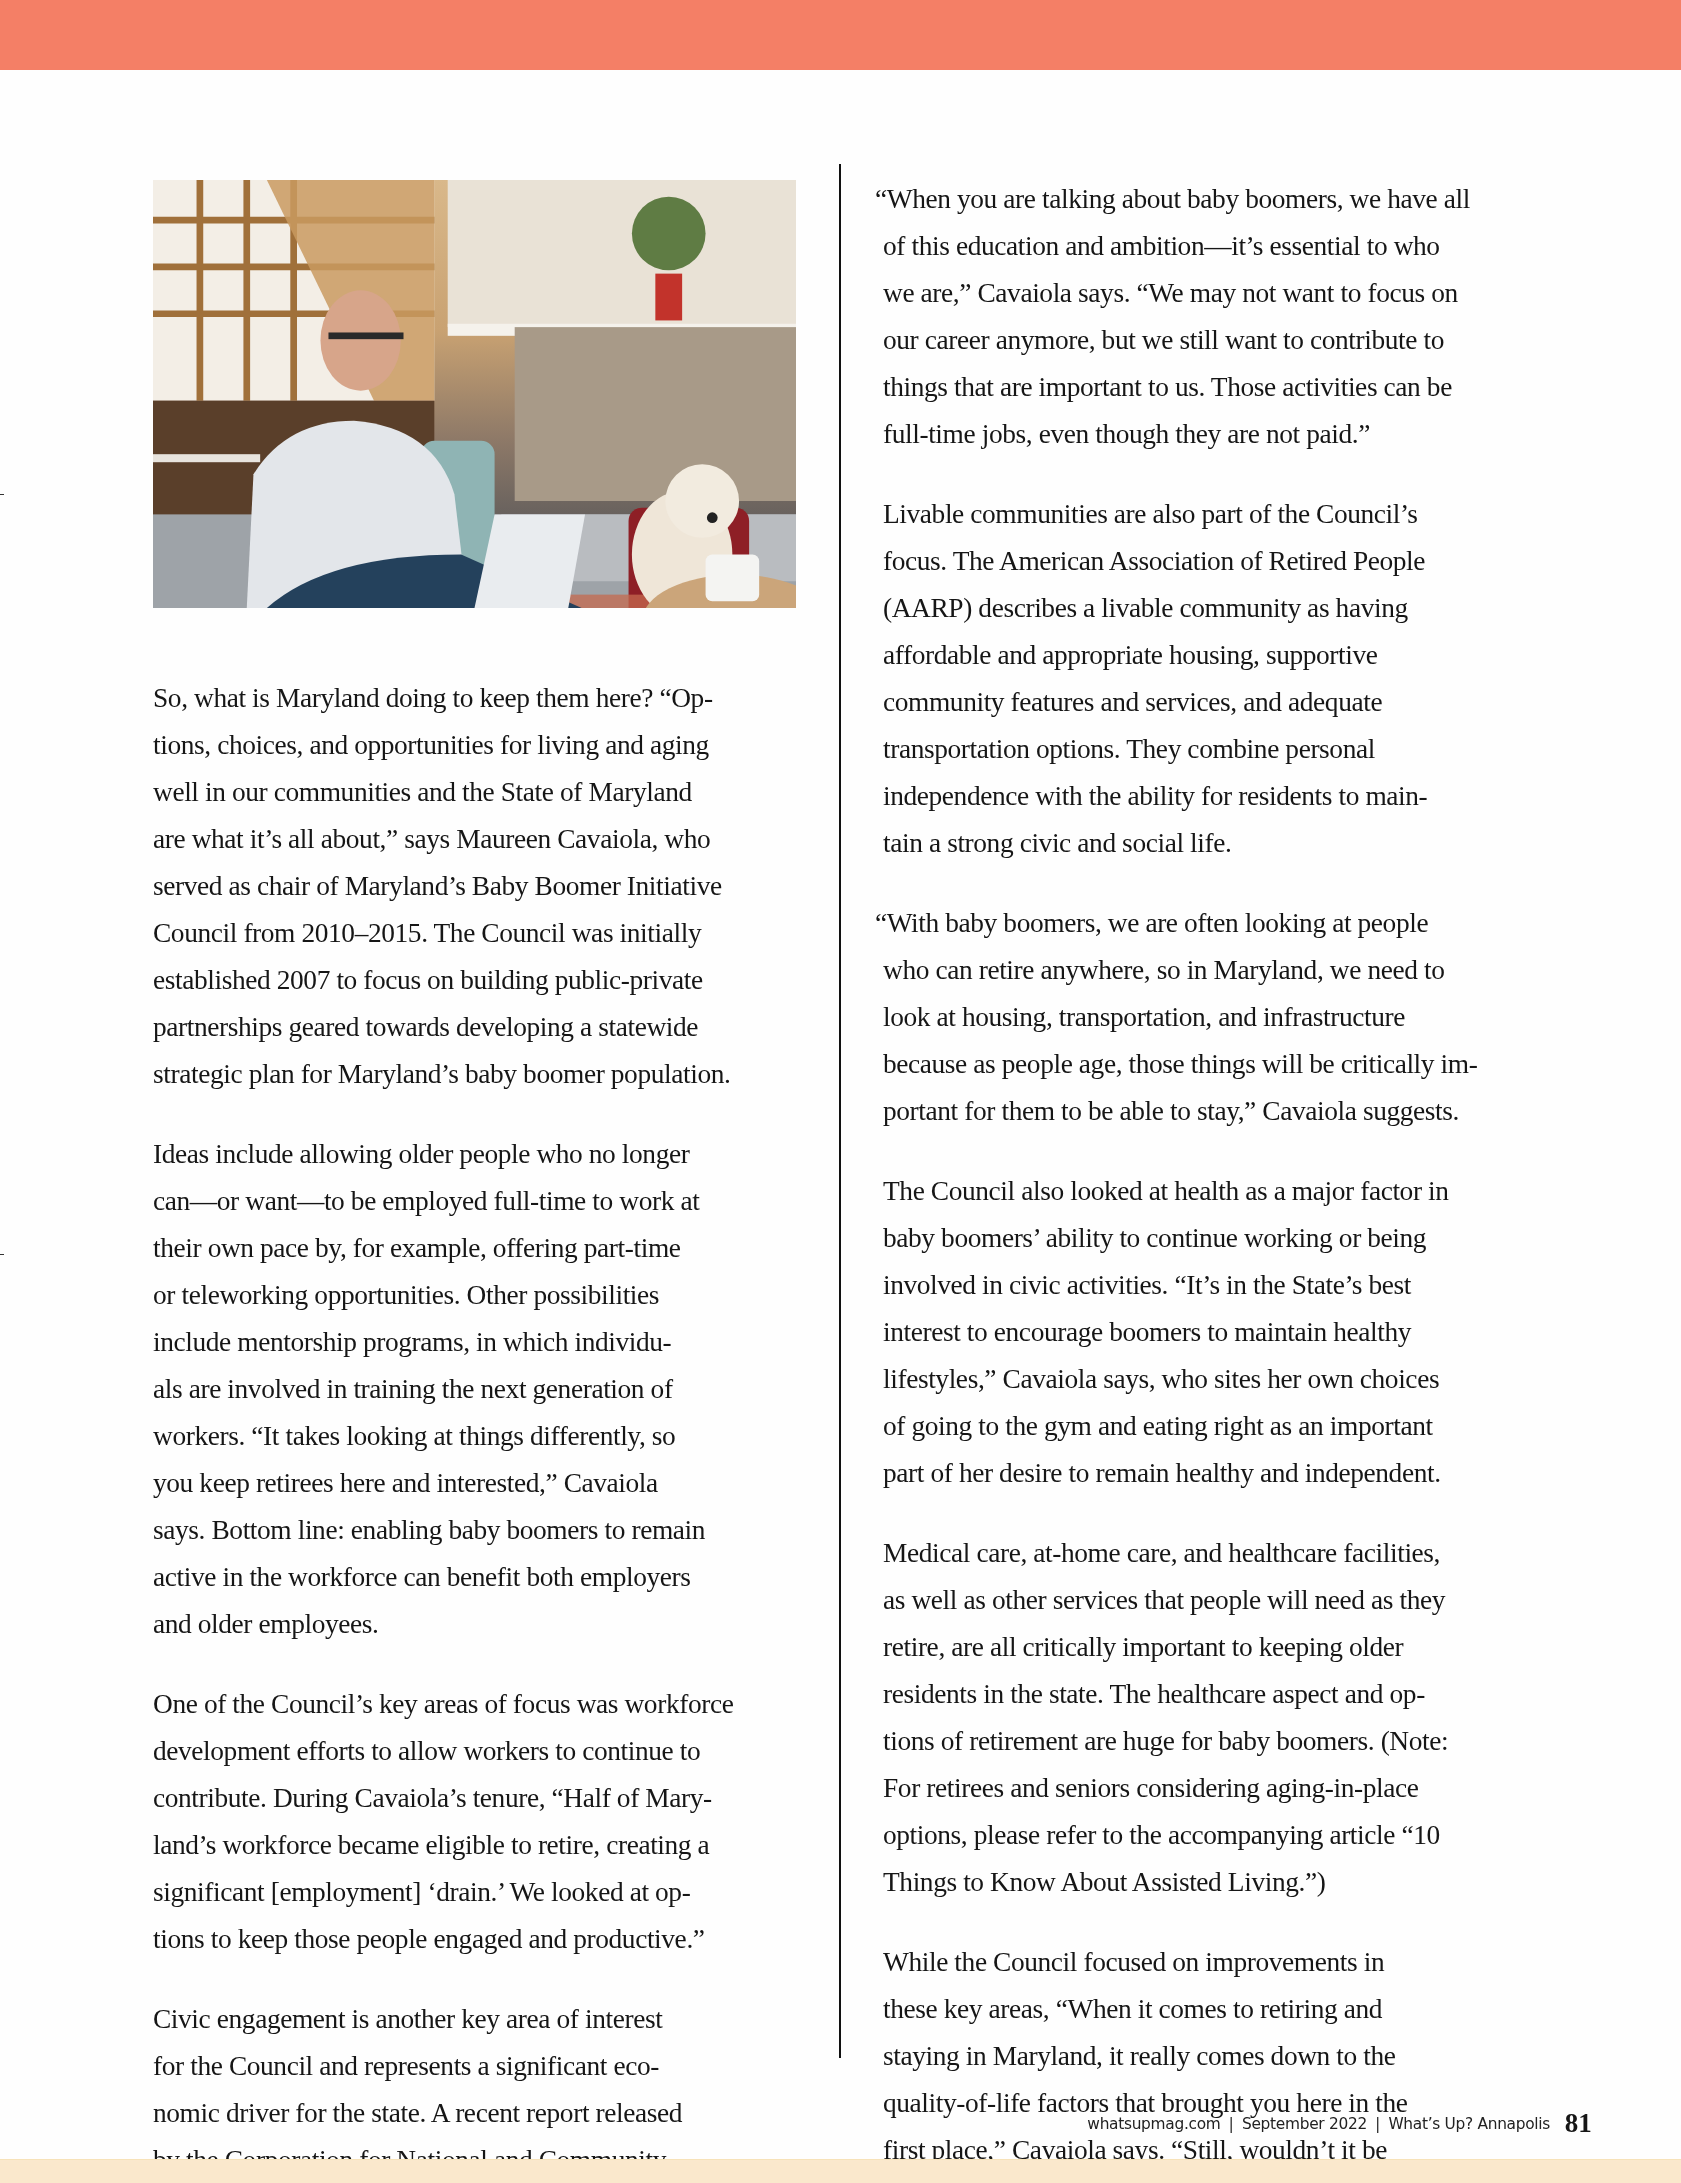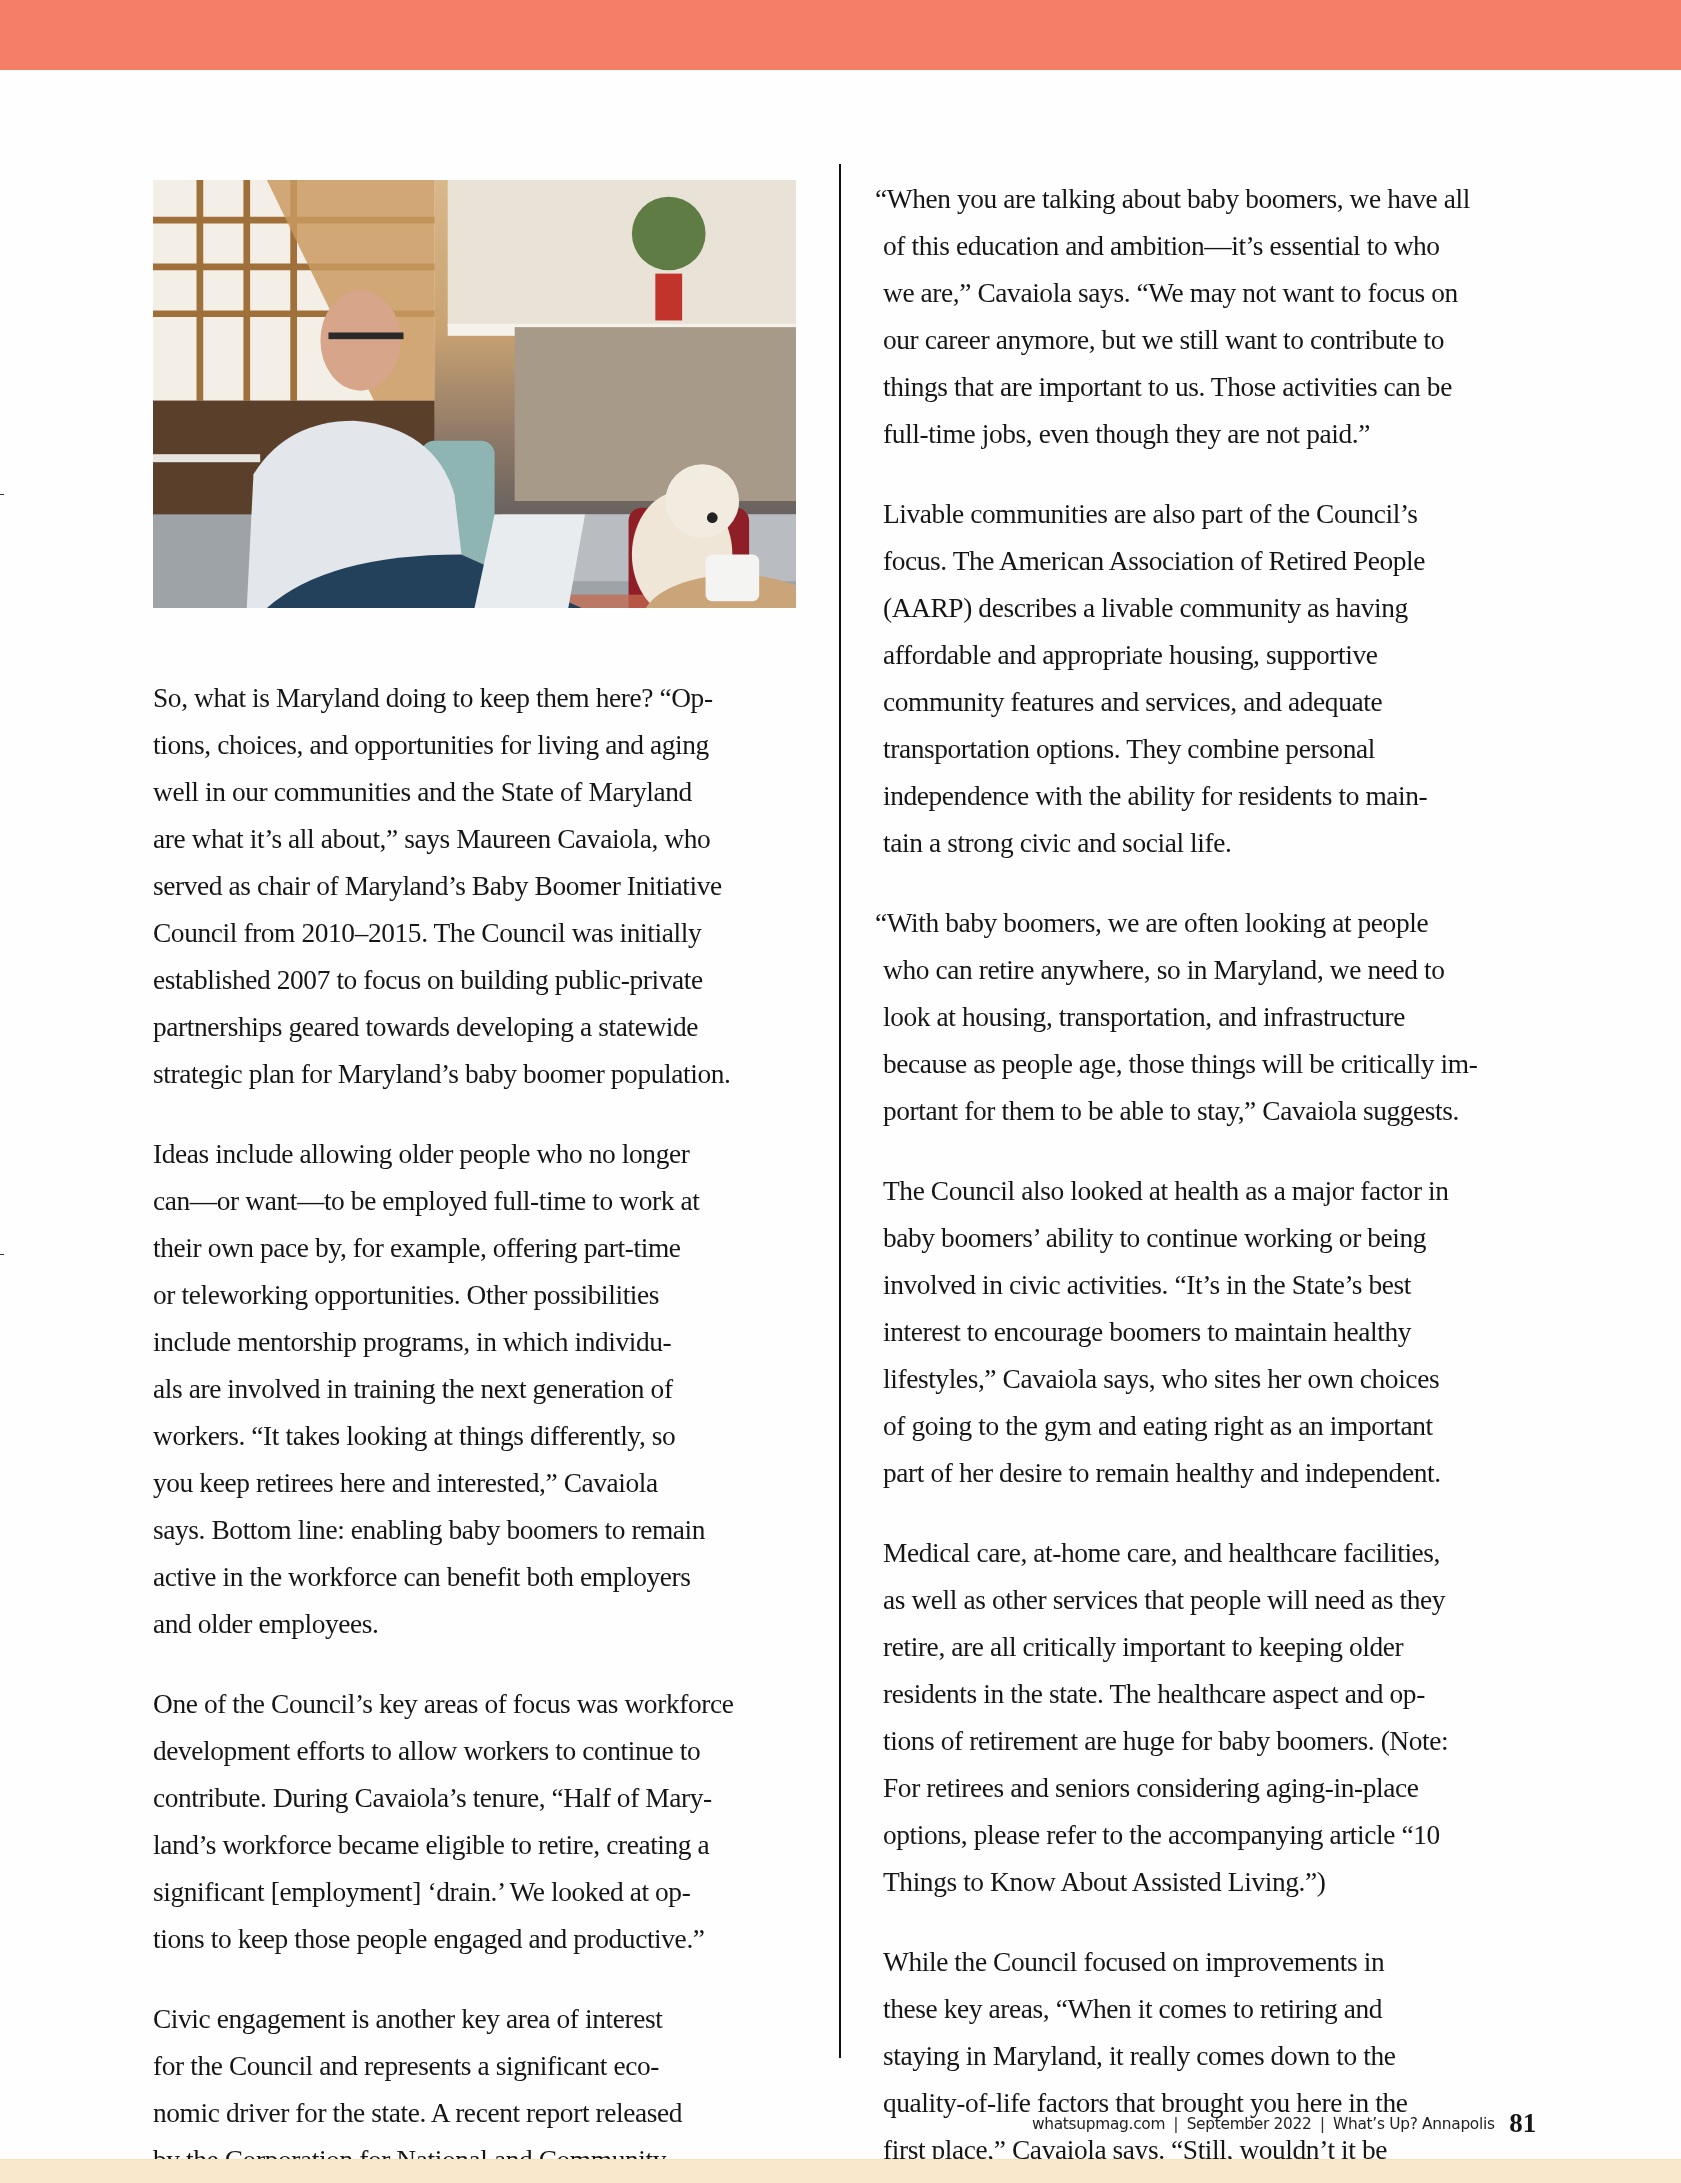--- a/index.html
+++ b/index.html
@@ -21,21 +21,21 @@
   .col { position: absolute; font-size: 27.4px; line-height: 47px; letter-spacing: -0.4px; }
   .col-left { left: 153px; top: 659px; width: 656px; margin-top: 16px; }
   .col-right { left: 883px; top: 176px; width: 669px; }
   .col p { margin: 0 0 33px 0; white-space: pre-line; }
   .col p.hang { text-indent: -8px; }
 
   .col-rule { position: absolute; left: 839px; top: 164px; width: 2px; height: 1894px; background: #111; }
 
   .edge-mark { position: absolute; left: 0; width: 4px; height: 1.3px; background: #333; }
 
-  .footer { position: absolute; top: 2108px; left: 1032px; width: 515px; text-align: left; white-space: nowrap; }
+  .footer { position: absolute; top: 2108px; left: 1082px; width: 515px; text-align: center; white-space: nowrap; }
   .footer-text { font-family: "DejaVu Sans", sans-serif; font-size: 15.4px; color: #222; letter-spacing: -0.3px; vertical-align: middle; }
   .footer-sep { font-family: "DejaVu Sans", sans-serif; font-size: 16px; color: #333; margin: 0 5.4px; vertical-align: middle; }
   .page-num { font-family: "Liberation Serif", serif; font-weight: bold; font-size: 27px; margin-left: 12px; vertical-align: middle; }
 </style>
 </head>
 <body>
 
 <div class="top-band"></div>
 
 <div class="photo" title="Older man with glasses in a light shirt sitting on a sofa typing on a laptop, a small white curly-haired dog sitting beside him, mug on a round side table, sunlit window behind">

